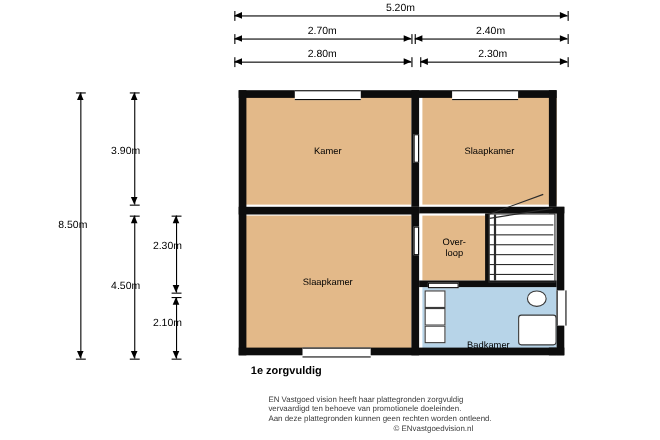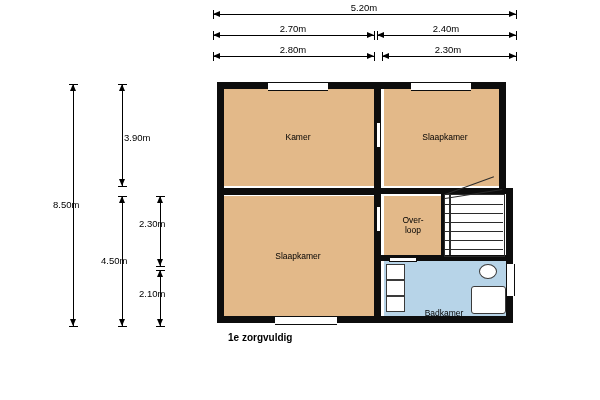--- a/index.html
+++ b/index.html
@@ -217,21 +217,21 @@
   <div class="arrow arrow-down" style="left:69.5px; top:319px;"></div>
   <div class="tick-h" style="left:69px; top:84px;"></div>
   <div class="tick-h" style="left:69px; top:326px;"></div>
   <div class="dim-label-v" style="left:53px; top:199px;">8.50m</div>
 
   <div class="dimline-v" style="left:122px; top:84px; height:102px;"></div>
   <div class="arrow arrow-up" style="left:118.5px; top:84px;"></div>
   <div class="arrow arrow-down" style="left:118.5px; top:179px;"></div>
   <div class="tick-h" style="left:118px; top:84px;"></div>
   <div class="tick-h" style="left:118px; top:186px;"></div>
-  <div class="dim-label-v" style="left:101px; top:132px;margin-left:23px;">3.90m</div>
+  <div class="dim-label-v" style="left:101px; top:132px;">3.90m</div>
 
   <div class="dimline-v" style="left:122px; top:196px; height:130px;"></div>
   <div class="arrow arrow-up" style="left:118.5px; top:196px;"></div>
   <div class="arrow arrow-down" style="left:118.5px; top:319px;"></div>
   <div class="tick-h" style="left:118px; top:196px;"></div>
   <div class="tick-h" style="left:118px; top:326px;"></div>
   <div class="dim-label-v" style="left:101px; top:255px;">4.50m</div>
 
   <div class="dimline-v" style="left:160px; top:196px; height:70px;"></div>
   <div class="arrow arrow-up" style="left:156.5px; top:196px;"></div>
@@ -300,14 +300,20 @@
     <div class="room-label" style="left:45px; top:54px; width:80px;">Kamer</div>
     <div class="room-label" style="left:192px; top:54px; width:80px;">Slaapkamer</div>
     <div class="room-label" style="left:45px; top:173px; width:80px;">Slaapkamer</div>
     <div class="room-label" style="left:171px; top:137px; width:58px;">Over-</div>
     <div class="room-label" style="left:171px; top:147px; width:58px;">loop</div>
     <div class="room-label" style="left:196px; top:210px; width:70px;margin-top:20px;">Badkamer</div>
   </div>
 
   <div id="caption-floor">1e zorgvuldig</div>
 
+  <div id="disclaimer">
+    <div>EN Vastgoed vision heeft haar plattegronden zorgvuldig</div>
+    <div>vervaardigd ten behoeve van promotionele doeleinden.</div>
+    <div>Aan deze plattegronden kunnen geen rechten worden ontleend.</div>
+    <div style="text-align:center;">© ENvastgoedvision.nl</div>
+  </div>
 
 </div>
 
 </body></html>

